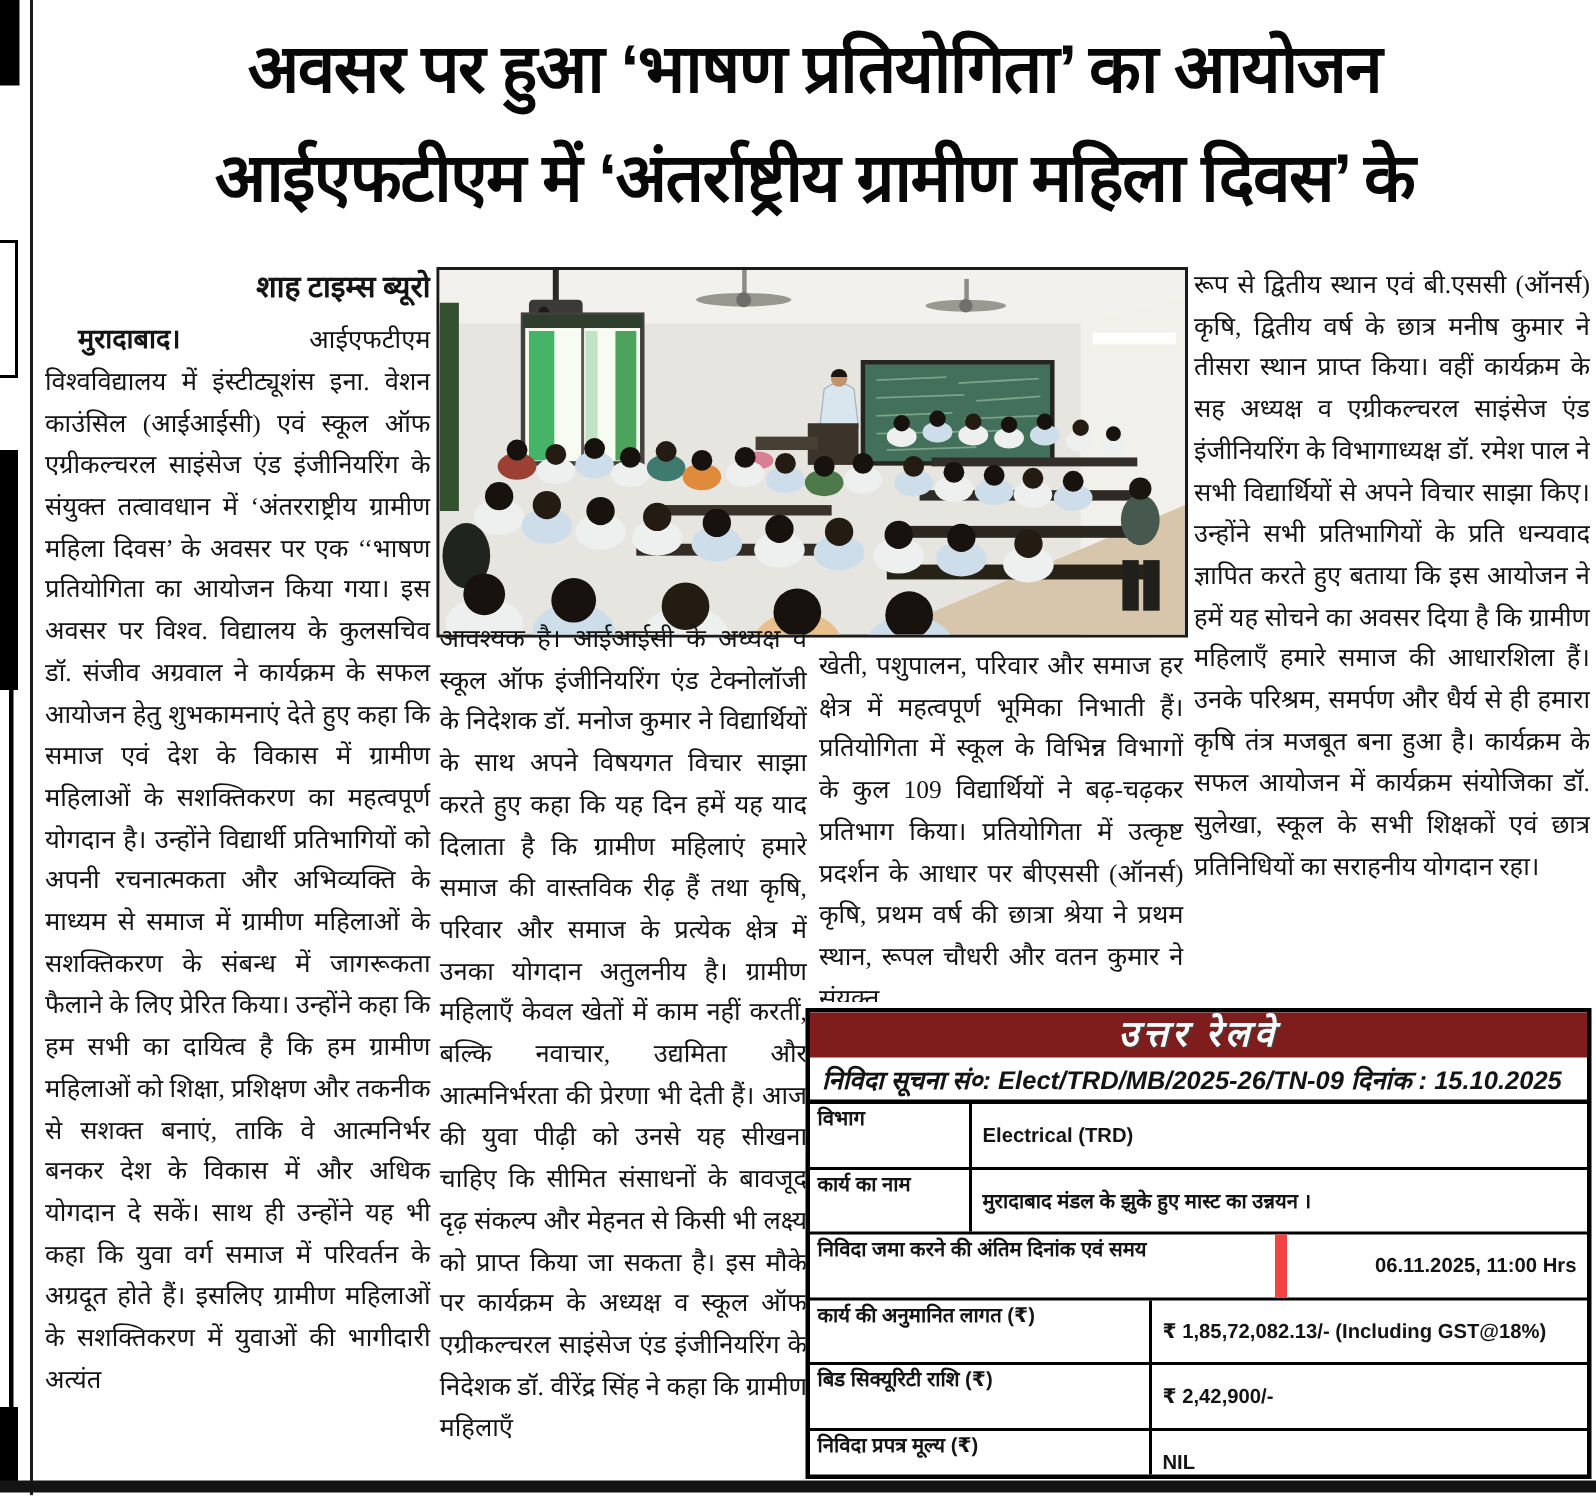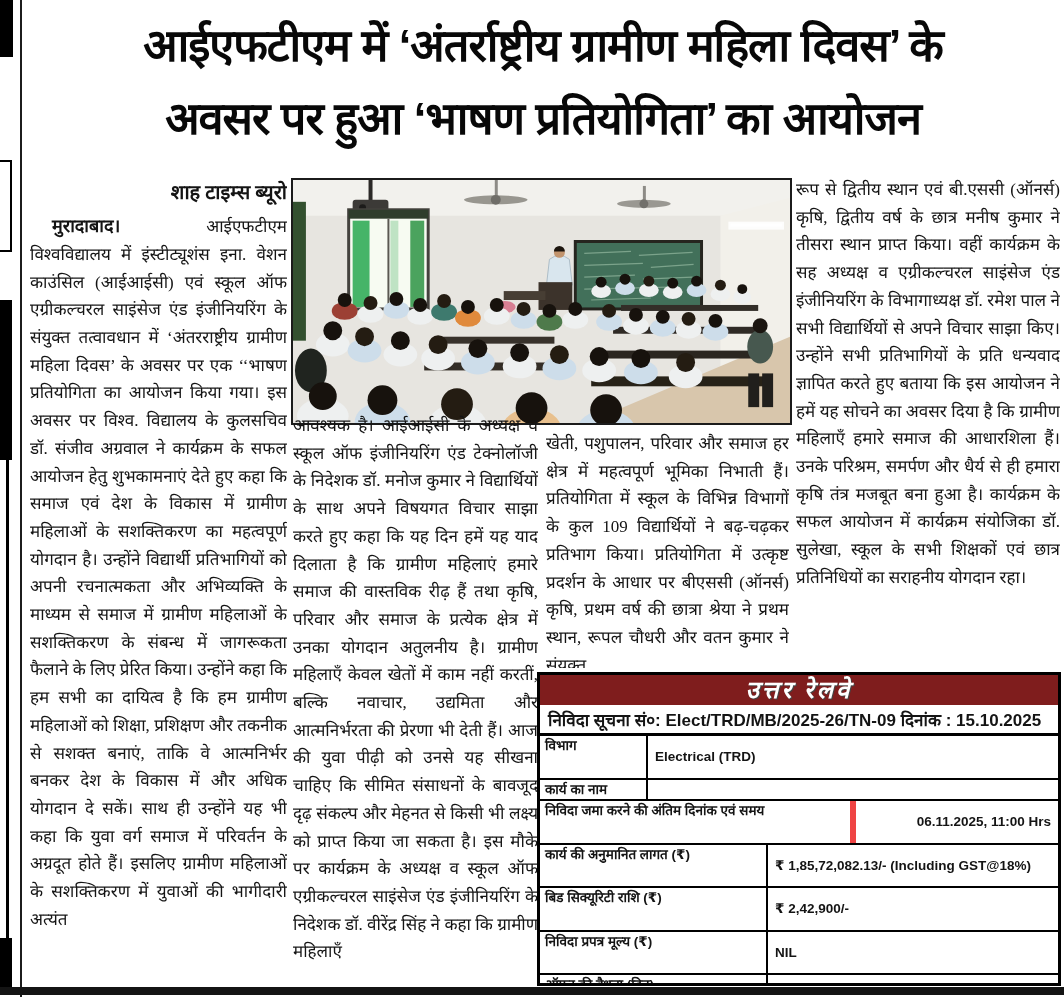--- a/index.html
+++ b/index.html
@@ -28,48 +28,48 @@
          border:2px solid #1b1b1b;box-sizing:content-box;background:#e7e5e0;}
   .photo svg{display:block;width:100%;height:100%;}
   
   .tender{position:absolute;left:537px;top:672px;width:524px;height:314px;border:3px solid #000;
           box-sizing:border-box;background:#fff;display:flex;flex-direction:column;
           font-family:"Liberation Sans","DejaVu Sans",sans-serif;overflow:hidden;}
   .t-head{flex:none;height:30px;background:#7f1d1d;color:#fff;text-align:center;font-weight:800;
           font-style:italic;font-size:24px;line-height:30px;letter-spacing:3px;
           text-shadow:1px 1px 0 #444;}
   .t-notice{flex:none;font-weight:700;font-size:17px;padding:3px 8px 2px;border-bottom:3px solid #000;
-            white-space:nowrap;overflow:hidden;}
+            white-space:nowrap;overflow:hidden;font-style:italic;}
   .t-row{display:flex;border-bottom:2px solid #000;font-size:13.5px;font-weight:700;line-height:1.3;}
   .t-label{flex:none;padding:1px 5px;border-right:2px solid #000;}
   .r-s .t-label{width:96px;}
   .r-m .t-label{width:216px;}
-  .r-l .t-label{width:300px;border-right:6px solid #ef4444;}
+  .r-l .t-label{width:300px;border-right:8px solid #ef4444;}
   .t-value{flex:1;padding:12px 7px;}
   .r-l .t-value{text-align:right;}
   .t-value .v2{font-weight:600;}
   .t-footer{margin-top:auto;flex:none;height:30px;background:#000;position:relative;
             display:flex;align-items:center;justify-content:center;}
   .bottom-bar{position:absolute;left:0;top:987px;width:1064px;height:8px;background:#141414;}
 </style>
 </head>
 <body>
 
 <div class="page">
 
   <div class="frag" style="left:0;top:0;width:13px;height:57px;"></div>
   <div class="frag-box" style="left:0;top:160px;width:10px;height:88px;"></div>
   <div class="frag" style="left:0;top:300px;width:12px;height:160px;"></div>
   <div class="frag" style="left:6px;top:460px;width:3px;height:478px;"></div>
   <div class="frag" style="left:0;top:938px;width:12px;height:52px;"></div>
   <div class="vrule"></div>
 
   <header class="headline">
+    <div>अवसर पर हुआ ‘भाषण प्रतियोगिता’ का आयोजन</div>
     <div>आईएफटीएम में ‘अंतर्राष्ट्रीय ग्रामीण महिला दिवस’ के</div>
-    <div>अवसर पर हुआ ‘भाषण प्रतियोगिता’ का आयोजन</div>
   </header>
 
   <section class="col col1">
     <h3 class="byline">शाह टाइम्स ब्यूरो</h3>
     <p class="lede">
       <strong class="dateline">मुरादाबाद।</strong>
       <span>आईएफटीएम विश्वविद्यालय में इंस्टीट्यूशंस इना. वेशन काउंसिल (आईआईसी) एवं स्कूल ऑफ एग्रीकल्चरल साइंसेज एंड इंजीनियरिंग के संयुक्त तत्वावधान में ‘अंतरराष्ट्रीय ग्रामीण महिला दिवस’ के अवसर पर एक ‘‘भाषण प्रतियोगिता का आयोजन किया गया। इस अवसर पर विश्व. विद्यालय के कुलसचिव डॉ. संजीव अग्रवाल ने कार्यक्रम के सफल आयोजन हेतु शुभकामनाएं देते हुए कहा कि समाज एवं देश के विकास में ग्रामीण महिलाओं के सशक्तिकरण का महत्वपूर्ण योगदान है। उन्होंने विद्यार्थी प्रतिभागियों को अपनी रचनात्मकता और अभिव्यक्ति के माध्यम से समाज में ग्रामीण महिलाओं के सशक्तिकरण के संबन्ध में जागरूकता फैलाने के लिए प्रेरित किया। उन्होंने कहा कि हम सभी का दायित्व है कि हम ग्रामीण महिलाओं को शिक्षा, प्रशिक्षण और तकनीक से सशक्त बनाएं, ताकि वे आत्मनिर्भर बनकर देश के विकास में और अधिक योगदान दे सकें। साथ ही उन्होंने यह भी कहा कि युवा वर्ग समाज में परिवर्तन के अग्रदूत होते हैं। इसलिए ग्रामीण महिलाओं के सशक्तिकरण में युवाओं की भागीदारी अत्यंत</span>
     </p>
   </section>
 
@@ -316,20 +316,21 @@
   <aside class="tender">
     <div class="t-head">उत्तर रेलवे</div>
     <div class="t-notice">निविदा सूचना सं०: Elect/TRD/MB/2025-26/TN-09 दिनांक : 15.10.2025</div>
 
     <div class="t-row r-s">
       <div class="t-label">विभाग</div>
       <div class="t-value">Electrical (TRD)</div>
     </div>
     <div class="t-row r-s">
       <div class="t-label">कार्य का नाम</div>
+      <div class="t-value" style="font-weight:600;">मुरादाबाद मंडल के झुके हुए मास्ट का उन्नयन ।</div>
     </div>
     <div class="t-row r-l">
       <div class="t-label">निविदा जमा करने की अंतिम दिनांक एवं समय</div>
       <div class="t-value">06.11.2025, 11:00 Hrs</div>
     </div>
     <div class="t-row r-m">
       <div class="t-label">कार्य की अनुमानित लागत (₹)</div>
       <div class="t-value">₹ 1,85,72,082.13/- (Including GST@18%)</div>
     </div>
     <div class="t-row r-m">

